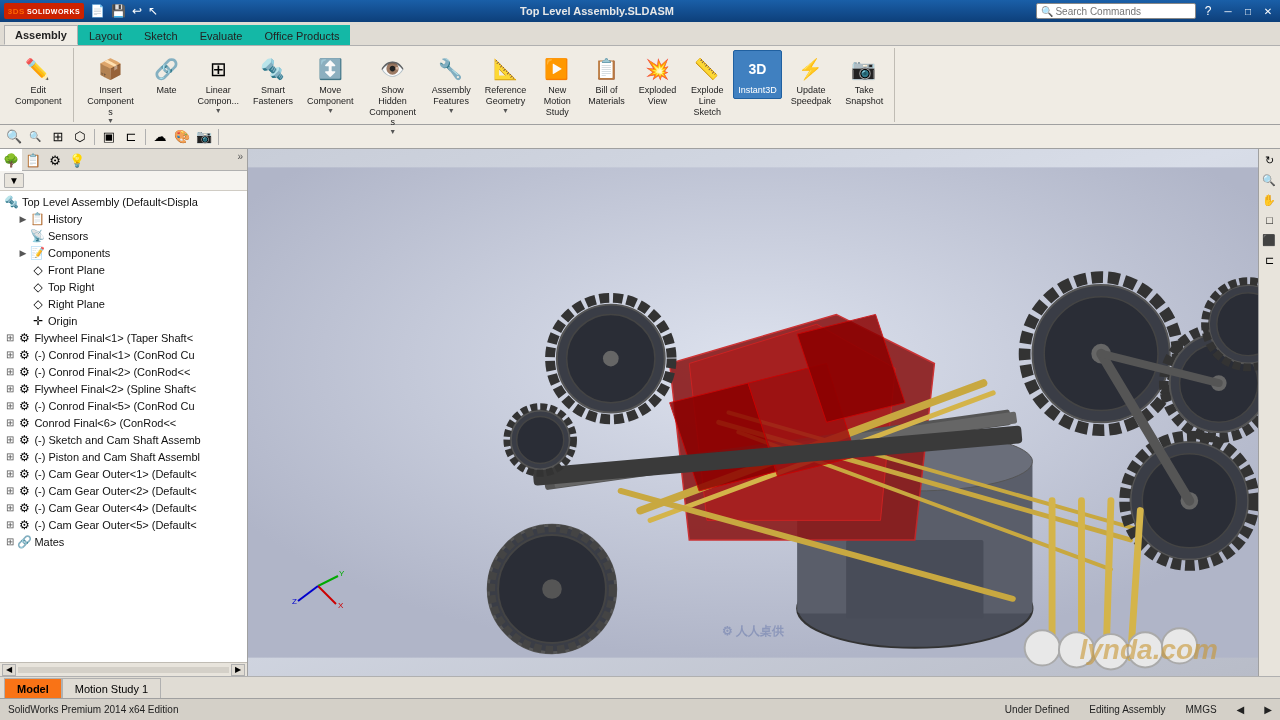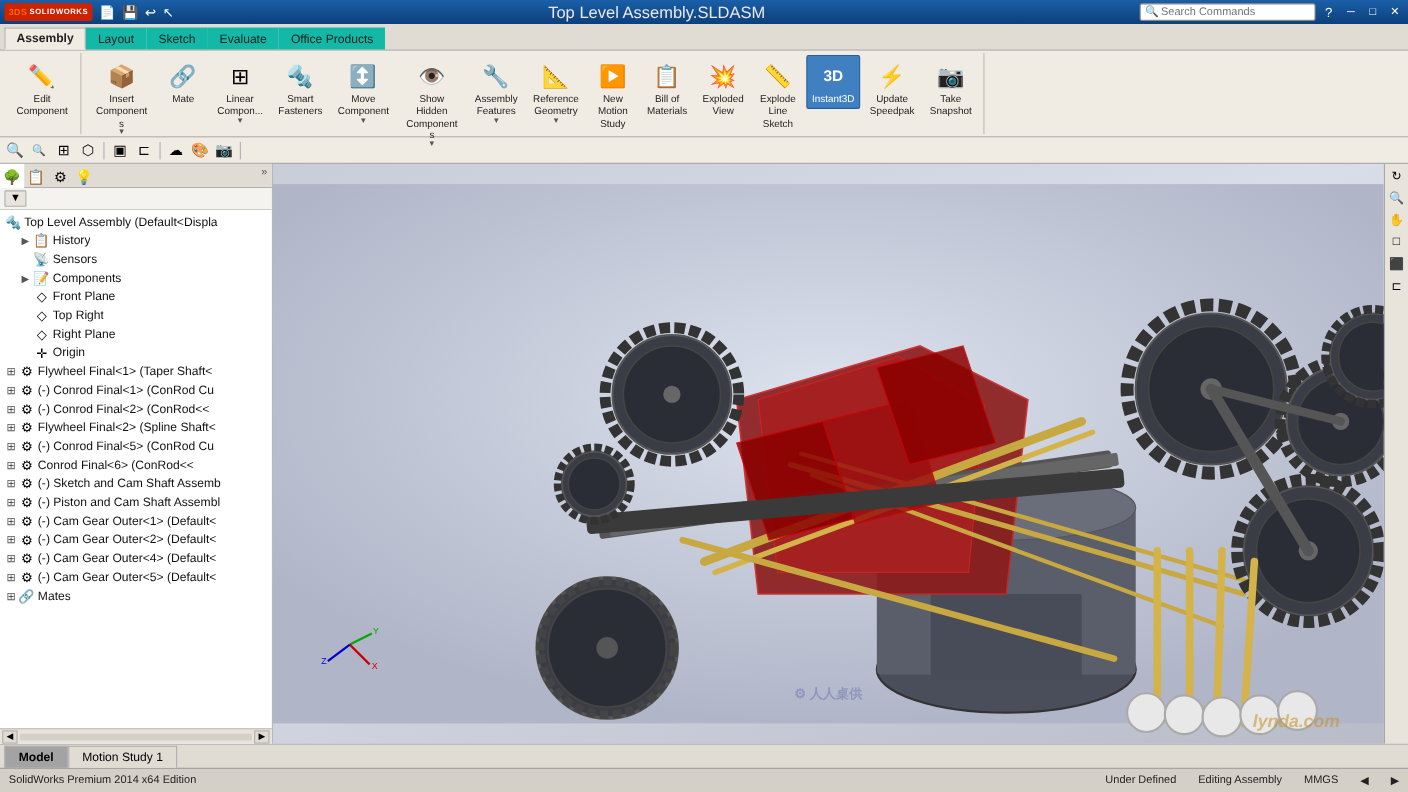--- a/index.html
+++ b/index.html
@@ -16,21 +16,21 @@
       color: white;
     }
     #title-bar-left { display: flex; align-items: center; gap: 6px; }
     #title-bar-logo {
       width: 80px; height: 16px;
       background: #cc2200;
       border-radius: 2px;
       display: flex; align-items: center; justify-content: center;
       font-size: 9px; font-weight: bold; color: white; letter-spacing: 0.5px;
     }
-    #title-bar-title { font-size: 15px; color: #e8e8e8; }
+    #title-bar-title { font-size: 11px; color: #e8e8e8; font-weight: bold; }
     #title-bar-right { display: flex; align-items: center; gap: 2px; }
     .title-btn {
       width: 16px; height: 14px; display: flex; align-items: center; justify-content: center;
       font-size: 10px; color: white; cursor: pointer; border: none; background: transparent;
     }
 
     
     #search-bar-title {
       display: flex; align-items: center;
       background: white; border: 1px solid #888; height: 16px; border-radius: 2px;
@@ -245,21 +245,21 @@
       padding: 2px 12px;
       font-size: 11px;
       cursor: pointer;
       border: 1px solid #b0b0b0;
       border-bottom: none;
       background: #e0dcd4;
       height: 20px;
       display: flex; align-items: center;
     }
     .bottom-tab.active {
-      background: #a3a3a3;
+      background: #f97316;
       font-weight: bold;
     }
 
     
     #status-bar {
       height: 22px;
       background: #d4d0c8;
       border-top: 1px solid #a0a0a0;
       display: flex;
       align-items: center;
@@ -293,21 +293,21 @@
       transform: translateX(-50%);
       font-size: 12px;
       color: rgba(80,100,160,0.4);
       font-weight: bold;
       white-space: nowrap;
     }
     .watermark-2 {
       position: absolute;
       bottom: 10px;
       right: 40px;
-      font-size: 16px;
+      font-size: 28px;
       color: rgba(200,150,50,0.6);
       font-weight: bold;
       font-style: italic;
     }
 
     
     #tree-scroll {
       height: 14px;
       background: #e8e4dc;
       border-top: 1px solid #c0bcb4;

